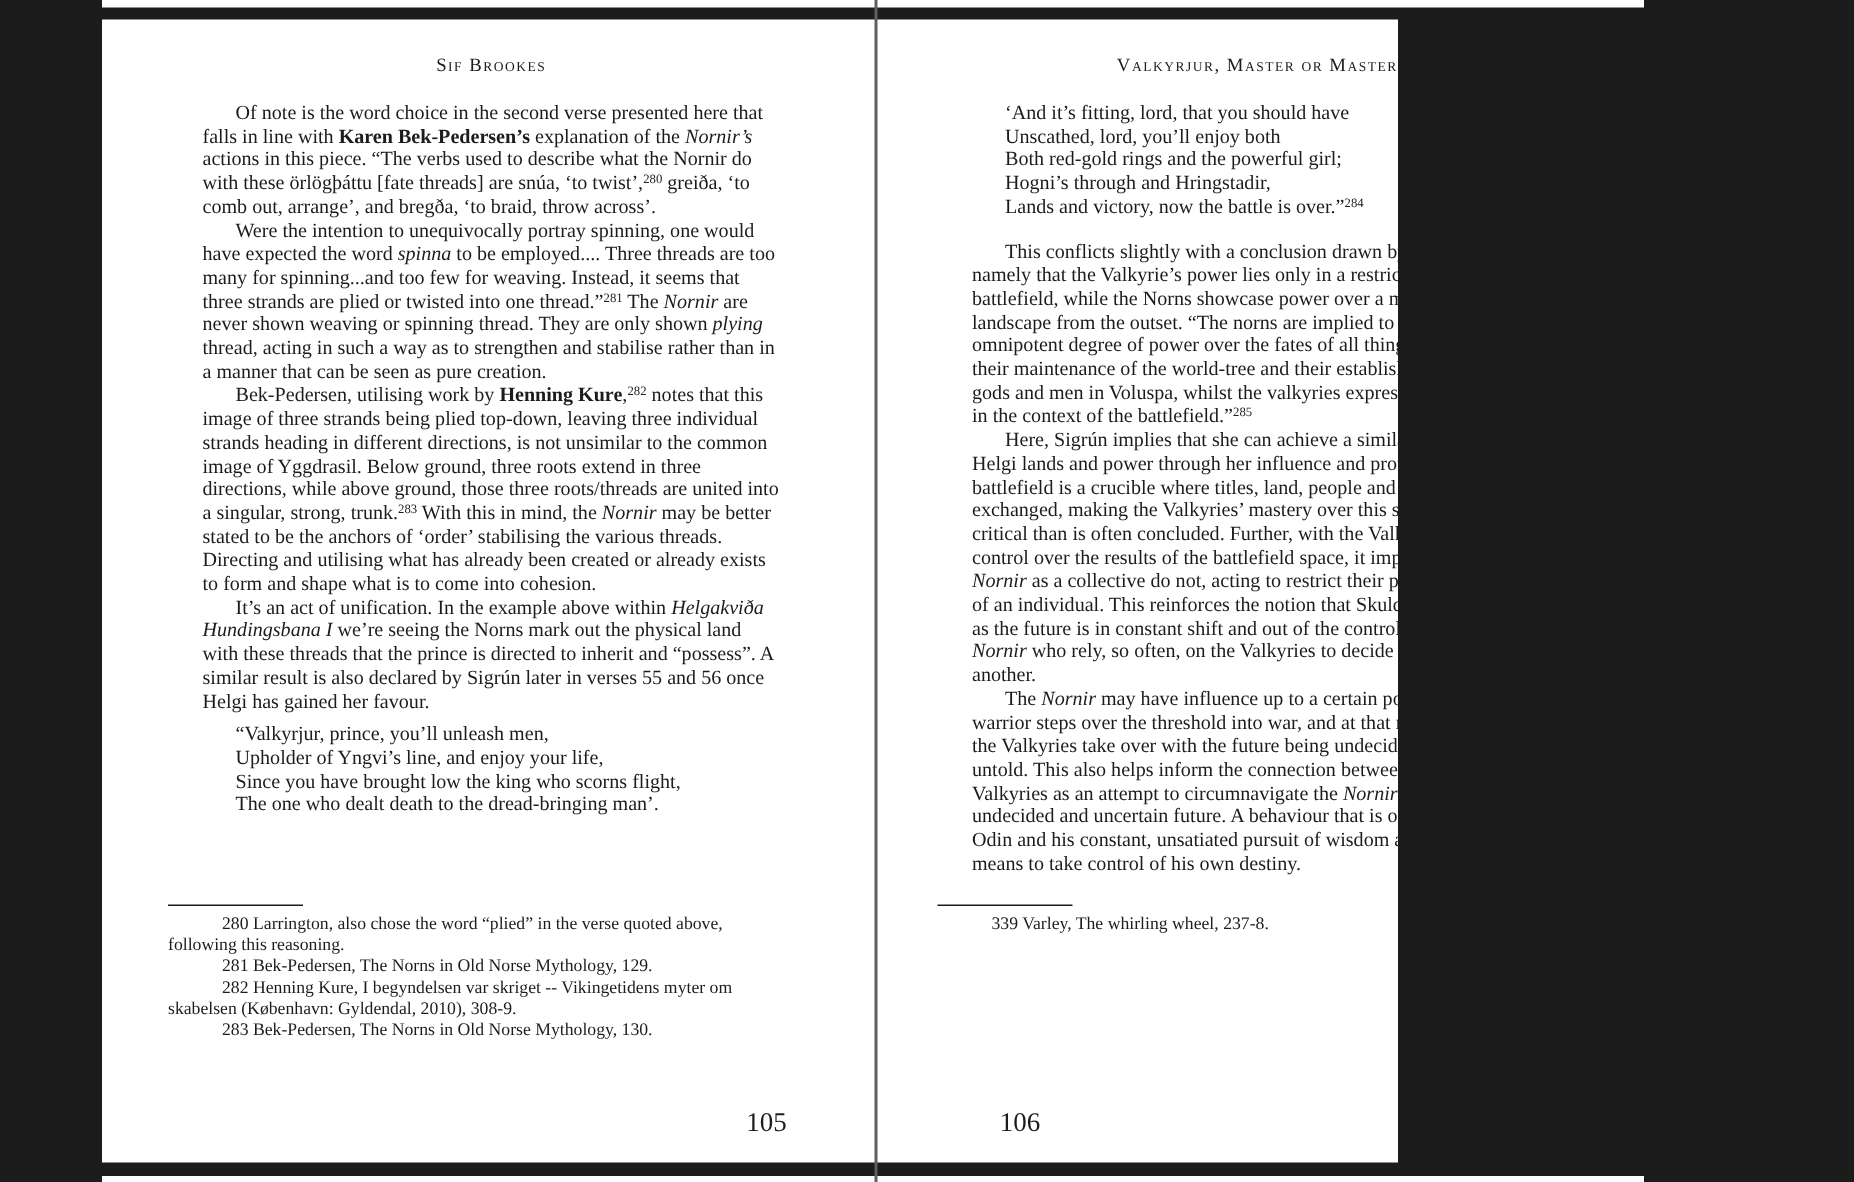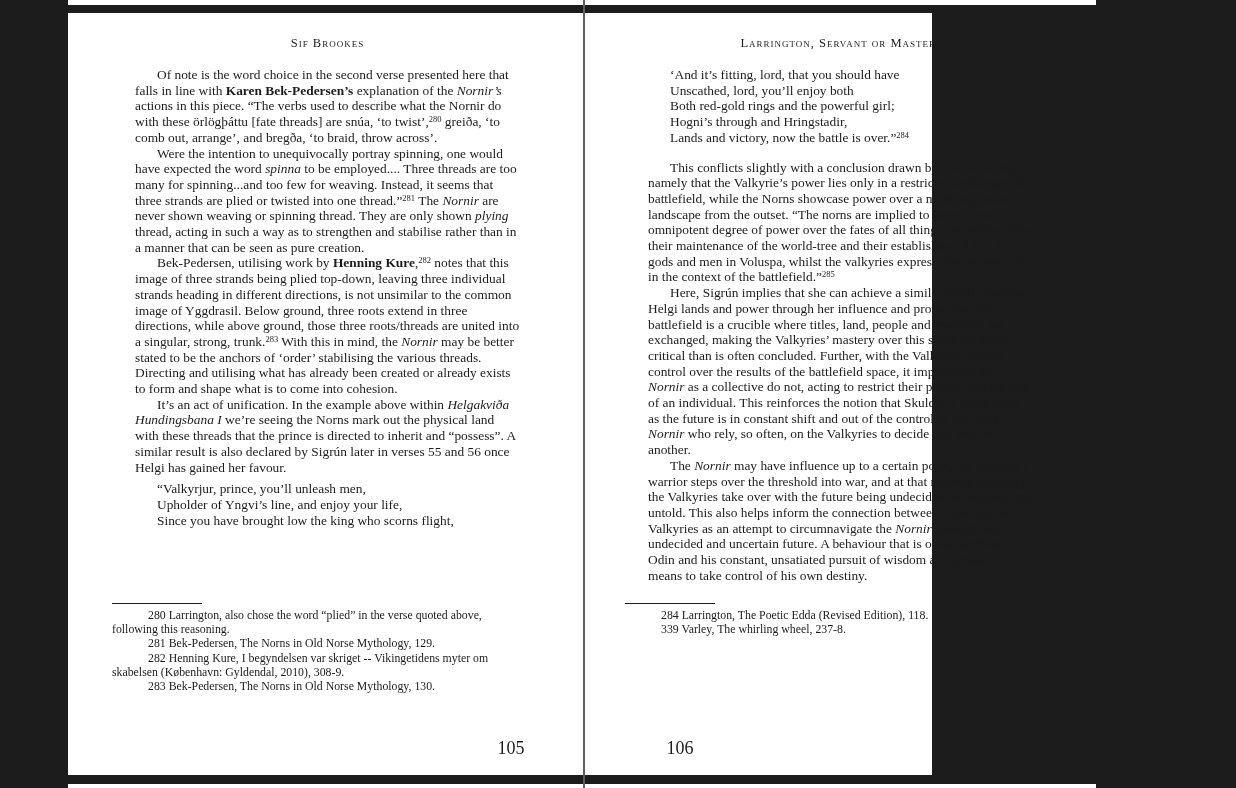--- a/index.html
+++ b/index.html
@@ -50,31 +50,32 @@
   .pagenum.right{left:590px}
 </style>
 </head>
 <body>
 
 <div class="stage">
   <div class="sliver top"></div>
 
   <div class="spread">
     <div class="running-head left">Sif Brookes</div>
-    <div class="running-head right">Larrington, Servant or Master?</div>
+    <div class="running-head right">Valkyrjur, Master or Master?</div>
 
     <div class="column left">
         <p class="para"><span>Of note is the word choice in the second verse presented here that falls in line with </span><b>Karen Bek-Pedersen’s</b><span> explanation of the </span><i>Nornir’s</i><span> actions in this piece. “The verbs used to describe what the Nornir do with these örlögþáttu [fate threads] are snúa, ‘to twist’,</span><sup>280</sup><span> greiða, ‘to comb out, arrange’, and bregða, ‘to braid, throw across’.</span></p>
         <p class="para"><span>Were the intention to unequivocally portray spinning, one would have expected the word </span><i>spinna</i><span> to be employed.... Three threads are too many for spinning...and too few for weaving. Instead, it seems that three strands are plied or twisted into one thread.”</span><sup>281</sup><span> The </span><i>Nornir</i><span> are never shown weaving or spinning thread. They are only shown </span><i>plying</i><span> thread, acting in such a way as to strengthen and stabilise rather than in a manner that can be seen as pure creation.</span></p>
         <p class="para"><span>Bek-Pedersen, utilising work by </span><b>Henning Kure</b><span>,</span><sup>282</sup><span> notes that this image of three strands being plied top-down, leaving three individual strands heading in different directions, is not unsimilar to the common image of Yggdrasil. Below ground, three roots extend in three directions, while above ground, those three roots/threads are united into a singular, strong, trunk.</span><sup>283</sup><span> With this in mind, the </span><i>Nornir</i><span> may be better stated to be the anchors of ‘order’ stabilising the various threads. Directing and utilising what has already been created or already exists to form and shape what is to come into cohesion.</span></p>
         <p class="para"><span>It’s an act of unification. In the example above within </span><i>Helgakviða Hundingsbana I</i><span> we’re seeing the Norns mark out the physical land with these threads that the prince is directed to inherit and “possess”. A similar result is also declared by Sigrún later in verses 55 and 56 once Helgi has gained her favour.</span></p>
         <div class="verse">
           <div class="verse-line"><span>“Valkyrjur, prince, you’ll unleash men,</span></div>
           <div class="verse-line"><span>Upholder of Yngvi’s line, and enjoy your life,</span></div>
           <div class="verse-line"><span>Since you have brought low the king who scorns flight,</span></div>
+          <div class="verse-line"><span>The one who dealt death to the dread-bringing man’.</span></div>
         </div>
       </div>
     <div class="column right">
         <div class="verse">
           <div class="verse-line"><span>‘And it’s fitting, lord, that you should have</span></div>
           <div class="verse-line"><span>Unscathed, lord, you’ll enjoy both</span></div>
           <div class="verse-line"><span>Both red-gold rings and the powerful girl;</span></div>
           <div class="verse-line"><span>Hogni’s through and Hringstadir,</span></div>
           <div class="verse-line"><span>Lands and victory, now the battle is over.”</span><sup>284</sup></div>
         </div>
@@ -88,21 +89,20 @@
       <div>
           <p class="footnote">280 Larrington, also chose the word “plied” in the verse quoted above, following this reasoning.</p>
           <p class="footnote">281 Bek-Pedersen, The Norns in Old Norse Mythology, 129.</p>
           <p class="footnote">282 Henning Kure, I begyndelsen var skriget -- Vikingetidens myter om skabelsen (København: Gyldendal, 2010), 308-9.</p>
           <p class="footnote">283 Bek-Pedersen, The Norns in Old Norse Mythology, 130.</p>
         </div>
     </div>
     <div class="footnotes fn-right">
       <div class="fn-rule"></div>
       <div>
-          <p class="footnote">284 Larrington, The Poetic Edda (Revised Edition), 118.</p>
           <p class="footnote">339 Varley, The whirling wheel, 237-8.</p>
         </div>
     </div>
 
     <div class="pagenum left">105</div>
     <div class="pagenum right">106</div>
   </div>
 
   <div class="sliver bottom"></div>
   <div class="gutter-line"></div>

